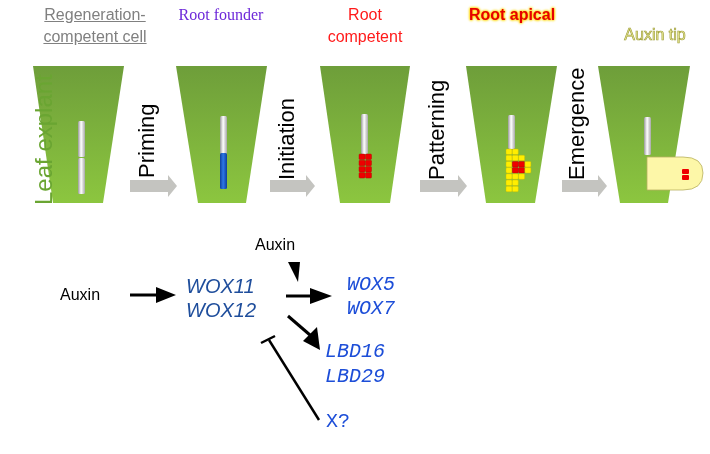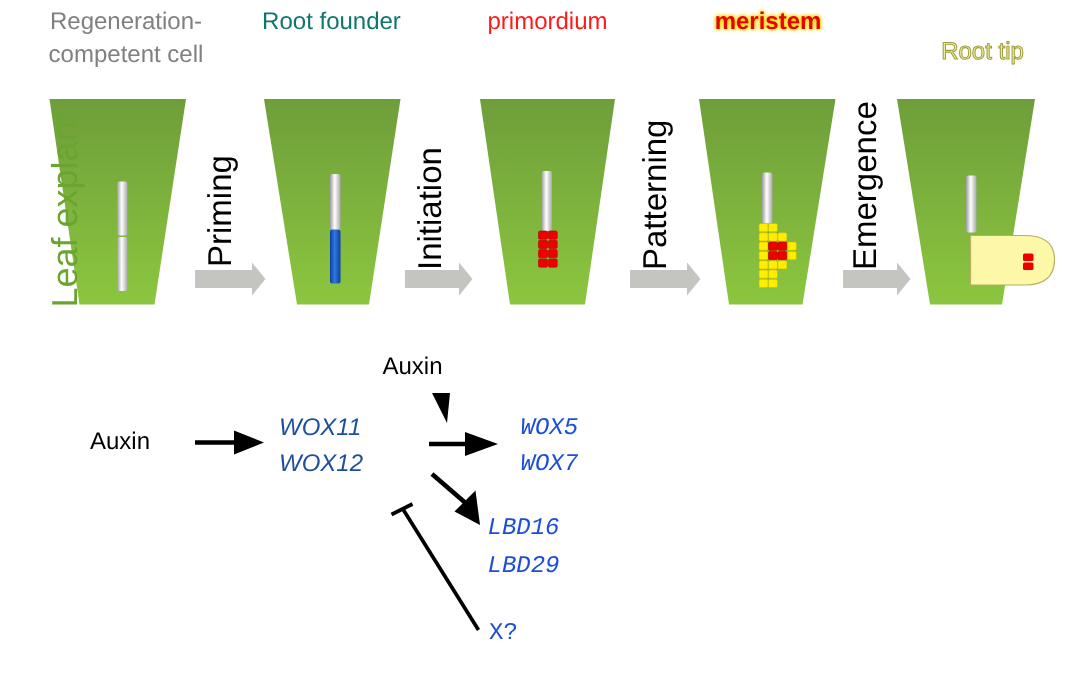--- a/index.html
+++ b/index.html
@@ -1,50 +1,51 @@
 <!DOCTYPE html>
 <html><head>
 <meta charset="utf-8">
 <style>
   html, body { margin: 0; padding: 0; background: #ffffff; }
   body { width: 710px; height: 454px; position: relative; overflow: hidden;
          font-family: "Liberation Sans", sans-serif; }
   .stage-label { position: absolute; text-align: center; font-size: 16px; line-height: 22px; }
   .lbl-grey { color: #808080; }
-  .lbl-blue { color: #0f766e; }
+  .lbl-blue { color: #6d28d9; font-family: Liberation Serif, serif; }
   .lbl-red { color: #ff1a1a; }
   .lbl-orange { color: #e60000; font-weight: bold; text-shadow: 0 0 3px #ffd400, 0 0 3px #ffd400, 0 0 2px #ffea00; }
   .lbl-tip { color: #f4f4a0; -webkit-text-stroke: 0.7px #a0a040; font-size: 16px; }
   .vtext { position: absolute; transform-origin: left top; transform: rotate(-90deg); white-space: nowrap;
            font-size: 22px; color: #000; }
   .vtext-green { color: #6aa532; font-size: 24px; }
   svg { position: absolute; left: 0; top: 0; }
-  .gene { position: absolute; font-style: italic; font-size: 16px; line-height: 24px; }
+  .gene { position: absolute; font-style: italic; font-size: 20px; line-height: 24px; }
   .gene-blue { color: #1f4e9c; }
   .gene-red { color: #1d4ed8; font-family: Liberation Mono, monospace; }
   .plain { position: absolute; font-size: 16px; color: #000; line-height: 24px; }
 </style>
 </head>
 <body>
 
-<div class="stage-label lbl-grey" style="left:4px; top:4px; width:160px;">
+<div class="stage-label lbl-grey" style="left:15px; top:4px; width:160px;text-decoration:underline;">
   <div>Regeneration-</div>
   <div>competent cell</div>
 </div>
 <div class="stage-label lbl-blue" style="left:160px; top:4px; width:122px;">
   <div>Root founder</div>
 </div>
 <div class="stage-label lbl-red" style="left:305px; top:4px; width:120px;">
-  <div>primordium</div>
+  <div>Root</div>
+  <div>competent</div>
 </div>
 <div class="stage-label lbl-orange" style="left:452px; top:4px; width:120px;">
-  <div>meristem</div>
+  <div>Root apical</div>
 </div>
 <div class="stage-label lbl-tip" style="left:600px; top:24px; width:110px;">
-  <div>Root tip</div>
+  <div>Auxin tip</div>
 </div>
 
 <svg width="710" height="454" viewBox="0 0 710 454">
   <defs>
     <linearGradient id="leafGrad" x1="0" y1="0" x2="0" y2="1">
       <stop offset="0" stop-color="#6e9e3a"></stop>
       <stop offset="1" stop-color="#8cc63f"></stop>
     </linearGradient>
     <linearGradient id="tubeGrad" x1="0" y1="0" x2="1" y2="0">
       <stop offset="0" stop-color="#9a9a9a"></stop>

